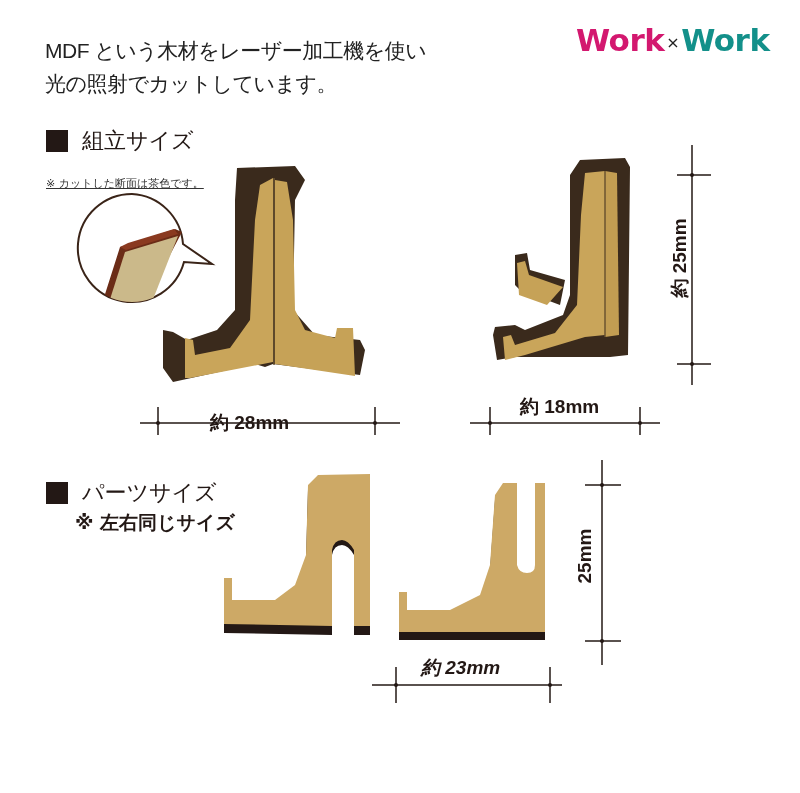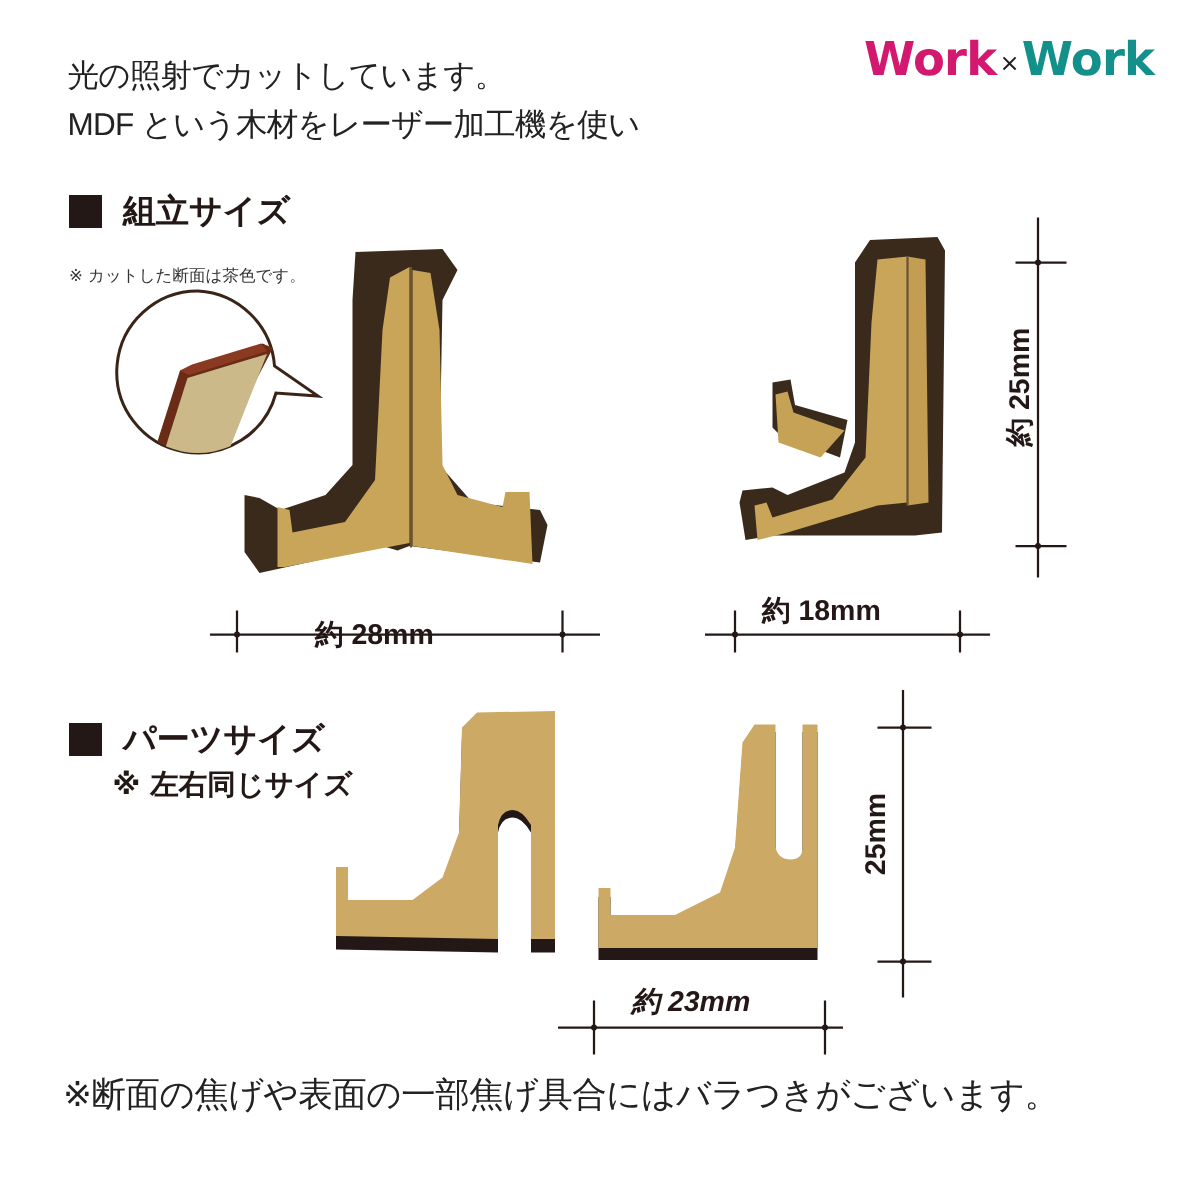--- a/index.html
+++ b/index.html
@@ -3,34 +3,34 @@
 <meta charset="utf-8">
 <style>
   html,body{margin:0;padding:0;background:#fff;}
   body{width:800px;height:793px;position:relative;overflow:hidden;font-family:"DejaVu Sans","Liberation Sans",sans-serif;color:#222;}
   .abs{position:absolute;}
   .intro{left:45px;top:34px;font-size:21px;line-height:33px;color:#222;font-family:"Liberation Sans","DejaVu Sans",sans-serif;letter-spacing:-0.5px;}
   .logo{left:576px;top:22px;font-size:31px;font-weight:bold;font-family:"DejaVu Sans",sans-serif;letter-spacing:-0.5px;white-space:nowrap;}
   .logo .w1{color:#d3186f;}
   .logo .x{color:#222;font-size:16px;font-weight:normal;margin:0 2px;vertical-align:middle;}
   .logo .w2{color:#13908a;}
-  .heading{font-size:22px;font-weight:bold;color:#231815;display:flex;align-items:center;white-space:nowrap;}
+  .heading{font-size:22px;font-weight:normal;color:#231815;display:flex;align-items:center;white-space:nowrap;}
   .heading .sq{width:22px;height:22px;background:#231815;margin-right:14px;display:inline-block;}
   .sub{font-size:19px;font-weight:bold;color:#231815;white-space:nowrap;margin-left:29px;}
-  .note-small{font-size:11px;color:#333;white-space:nowrap;}
+  .note-small{font-size:11px;color:#333;white-space:nowrap;text-decoration:underline;}
   .dim-label{font-size:19px;font-weight:bold;color:#231815;white-space:nowrap;font-family:"Liberation Sans","DejaVu Sans",sans-serif;}
   .footer{left:42px;top:713px;font-size:23px;line-height:33px;color:#222;font-family:"Liberation Sans","DejaVu Sans",sans-serif;white-space:nowrap;letter-spacing:-0.3px;}
   svg{position:absolute;overflow:visible;}
 </style>
 </head>
 <body>
 
 <div class="abs intro">
+  <div>MDF という木材をレーザー加工機を使い</div>
   <div>光の照射でカットしています。</div>
-  <div>MDF という木材をレーザー加工機を使い</div>
 </div>
 
 <div class="abs logo">
   <span class="w1">Work</span><span class="x">×</span><span class="w2">Work</span>
 </div>
 
 <div class="abs heading" style="left:46px;top:126px;">
   <span class="sq"></span>
   <span>組立サイズ</span>
 </div>
@@ -79,21 +79,21 @@
   <line x1="120" y1="16" x2="120" y2="182" stroke="#6b5530" stroke-width="1.5"></line>
 </svg>
 
 <svg style="left:470px;top:405px;" width="190" height="30" viewBox="0 0 190 30">
   <line x1="0" y1="18" x2="190" y2="18" stroke="#231815" stroke-width="1.5"></line>
   <line x1="20" y1="2" x2="20" y2="30" stroke="#231815" stroke-width="1.5"></line>
   <line x1="170" y1="2" x2="170" y2="30" stroke="#231815" stroke-width="1.5"></line>
   <circle cx="20" cy="18" r="2" fill="#231815"></circle>
     <circle cx="170" cy="18" r="2" fill="#231815"></circle>
 </svg>
-<div class="abs dim-label" style="left:508px;top:394px;">約 18mm</div>
+<div class="abs dim-label" style="left:520px;top:394px;">約 18mm</div>
 
 <svg style="left:675px;top:145px;" width="40" height="240" viewBox="0 0 40 240">
   <line x1="17" y1="0" x2="17" y2="240" stroke="#231815" stroke-width="1.5"></line>
   <line x1="2" y1="30" x2="36" y2="30" stroke="#231815" stroke-width="1.5"></line>
   <line x1="2" y1="219" x2="36" y2="219" stroke="#231815" stroke-width="1.5"></line>
   <circle cx="17" cy="30" r="2" fill="#231815"></circle>
     <circle cx="17" cy="219" r="2" fill="#231815"></circle>
 </svg>
 <div class="abs dim-label" style="left:630px;top:245px;transform:rotate(-90deg);transform-origin:center;width:100px;text-align:center;">約 25mm</div>
 
@@ -125,14 +125,13 @@
 <svg style="left:372px;top:665px;" width="190" height="40" viewBox="0 0 190 40">
   <line x1="0" y1="20" x2="190" y2="20" stroke="#231815" stroke-width="1.5"></line>
   <line x1="24" y1="2" x2="24" y2="38" stroke="#231815" stroke-width="1.5"></line>
   <line x1="178" y1="2" x2="178" y2="38" stroke="#231815" stroke-width="1.5"></line>
   <circle cx="24" cy="20" r="2" fill="#231815"></circle>
     <circle cx="178" cy="20" r="2" fill="#231815"></circle>
 </svg>
 <div class="abs dim-label" style="left:421px;top:655px;font-style:italic;">約 23mm</div>
 
 <div class="abs footer">
-  <div>※断面の焦げや表面の一部焦げ具合にはバラつきがございます。</div>
 </div>
 
 </body></html>

